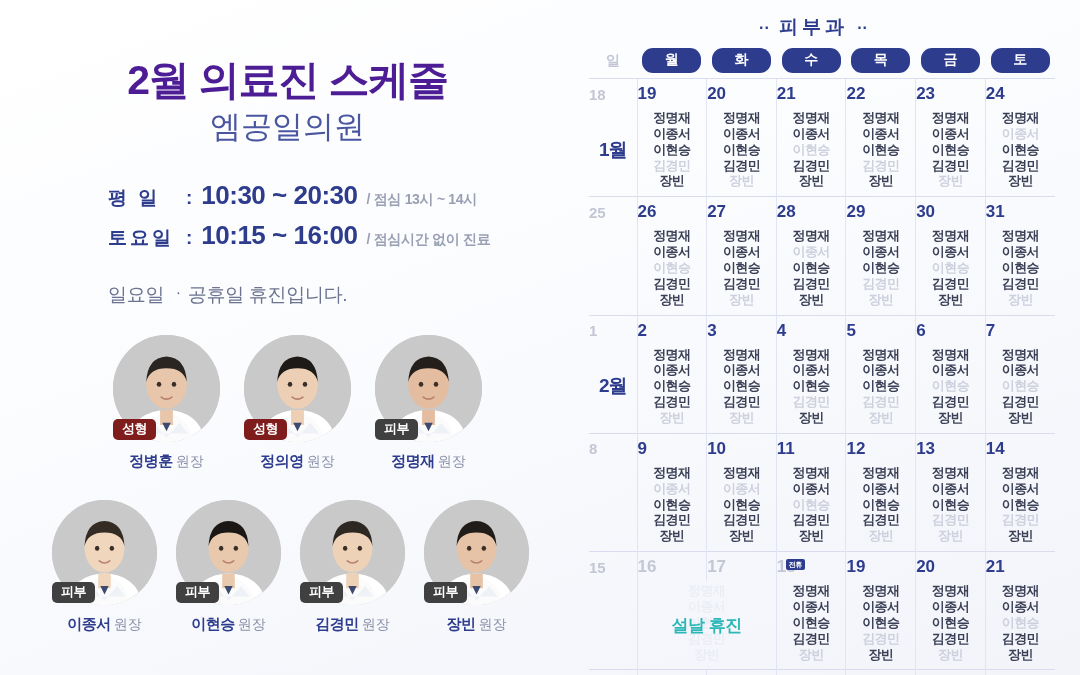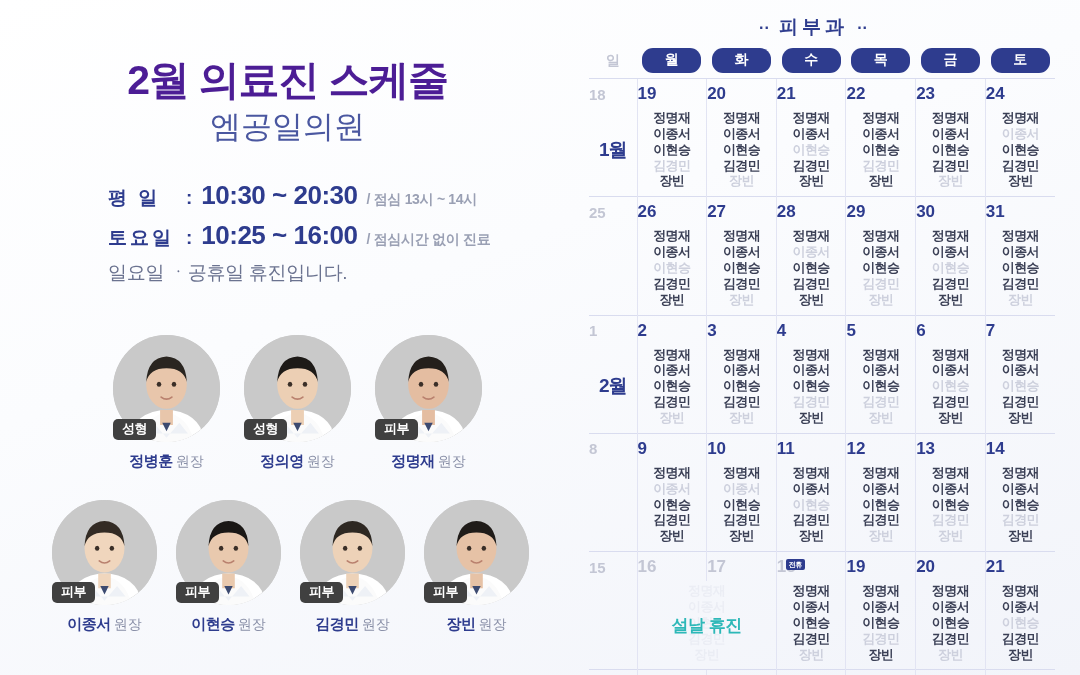--- a/index.html
+++ b/index.html
@@ -79,20 +79,21 @@
     font-weight: 600;
     color: #9aa0b4;
     margin-left: 9px;
     letter-spacing: -0.3px;
   }
   .hr-closed {
     font-size: 19px;
     font-weight: 500;
     color: #6b7390;
     letter-spacing: -0.3px;
+    margin-top: 22px;
   }
 
   
   .doctors-top {
     position: absolute;
     top: 335px;
     left: 113px;
     display: flex;
     gap: 24px;
   }
@@ -126,21 +127,21 @@
     padding: 3px 9px 4px 9px;
     border-radius: 5px;
     font-size: 13px;
     font-weight: 700;
     color: #ffffff;
     letter-spacing: -0.5px;
     line-height: 1.1;
     z-index: 3;
     white-space: nowrap;
   }
-  .spec-badge.plastic { background: #404040; }
+  .spec-badge.plastic { background: #7f1d1d; }
   .spec-badge.derma  { background: #404040; }
 
   .doc-name {
     text-align: center;
     margin-top: 10px;
     white-space: nowrap;
     font-size: 15px;
   }
   .doc-name b { color: #2e3c8e; font-weight: 700; letter-spacing: -0.5px; }
   .doc-name span { color: #8a90a8; font-weight: 500; margin-left: 3px; font-size: 14px; }
@@ -293,21 +294,21 @@
     <div class="hours">
       <div class="hours-row">
         <span class="hr-label">평   일</span>
         <span class="hr-colon">:</span>
         <span class="hr-time">10:30 ~ 20:30</span>
         <span class="hr-note">/ 점심 13시 ~ 14시</span>
       </div>
       <div class="hours-row">
         <span class="hr-label">토요일</span>
         <span class="hr-colon">:</span>
-        <span class="hr-time">10:25 ~ 16:00</span>
+        <span class="hr-time">10:15 ~ 16:00</span>
         <span class="hr-note">/ 점심시간 없이 진료</span>
       </div>
       <div class="hours-row">
         <span class="hr-closed">일요일 ㆍ공휴일 휴진입니다.</span>
       </div>
     </div>
 
     <div class="doctors-top">
         <div class="doctor">
           <div class="avatar-wrap">

